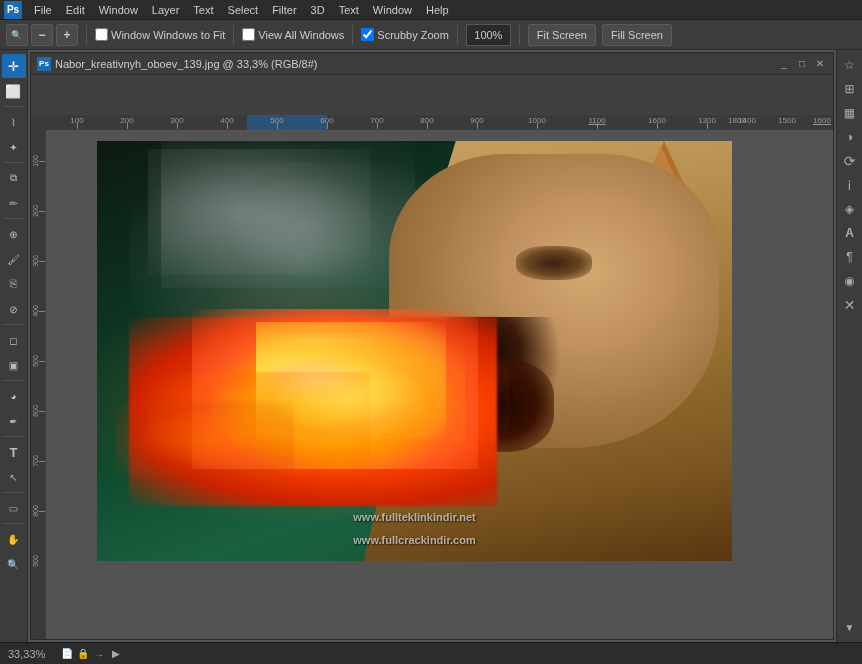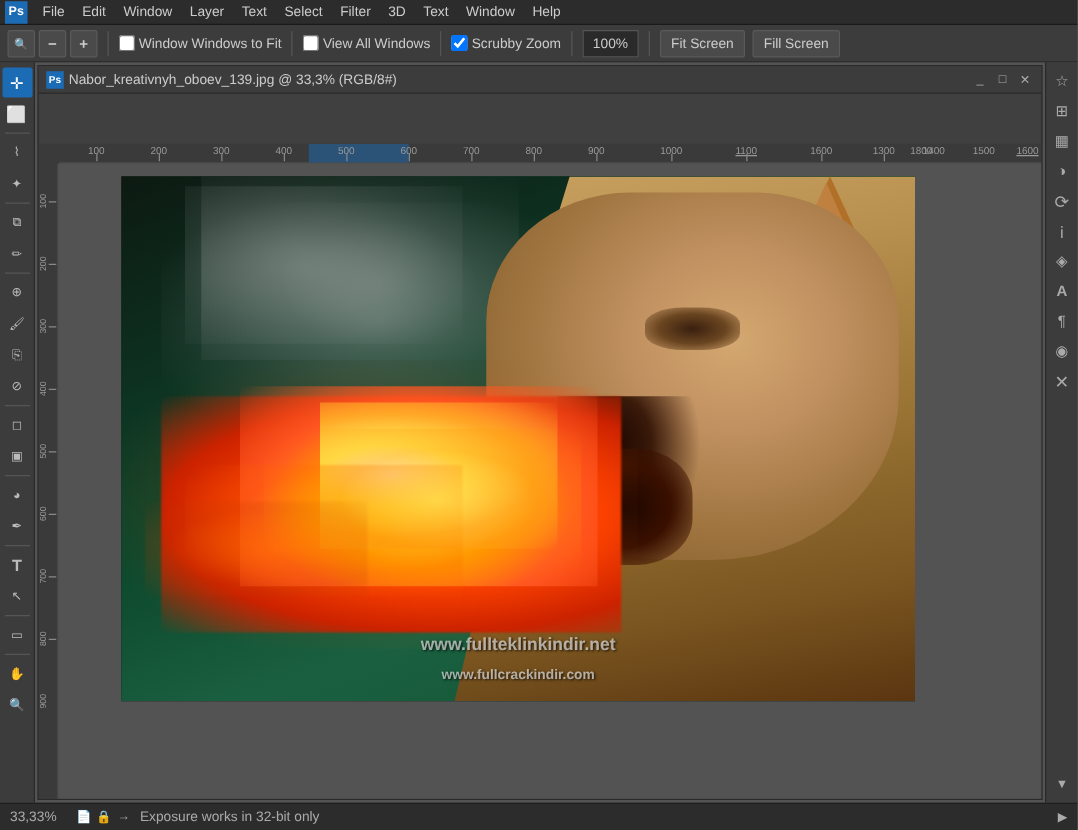--- a/index.html
+++ b/index.html
@@ -360,21 +360,21 @@
       border-radius: 40%;
     }
 
     
     .watermark1 {
       position: absolute;
       bottom: 38px;
       left: 50%;
       transform: translateX(-50%);
       color: rgba(255,255,255,0.6);
-      font-size: 14px;
+      font-size: 11px;
       font-weight: bold;
       white-space: nowrap;
       text-shadow: 1px 1px 2px rgba(0,0,0,0.8);
     }
     .watermark2 {
       position: absolute;
       bottom: 15px;
       left: 50%;
       transform: translateX(-50%);
       color: rgba(255,255,255,0.6);
@@ -676,15 +676,14 @@
 
 </div>
 
 <div id="status-bar">
   <span class="status-zoom">33,33%</span>
   <div class="status-icons">
     <span class="status-icon">📄</span>
     <span class="status-icon">🔒</span>
     <span class="status-icon">→</span>
   </div>
-  <span class="status-text">Exposure works in 32-bit only</span>
   <span class="status-arrow">▶</span>
 </div>
 
 </body></html>

